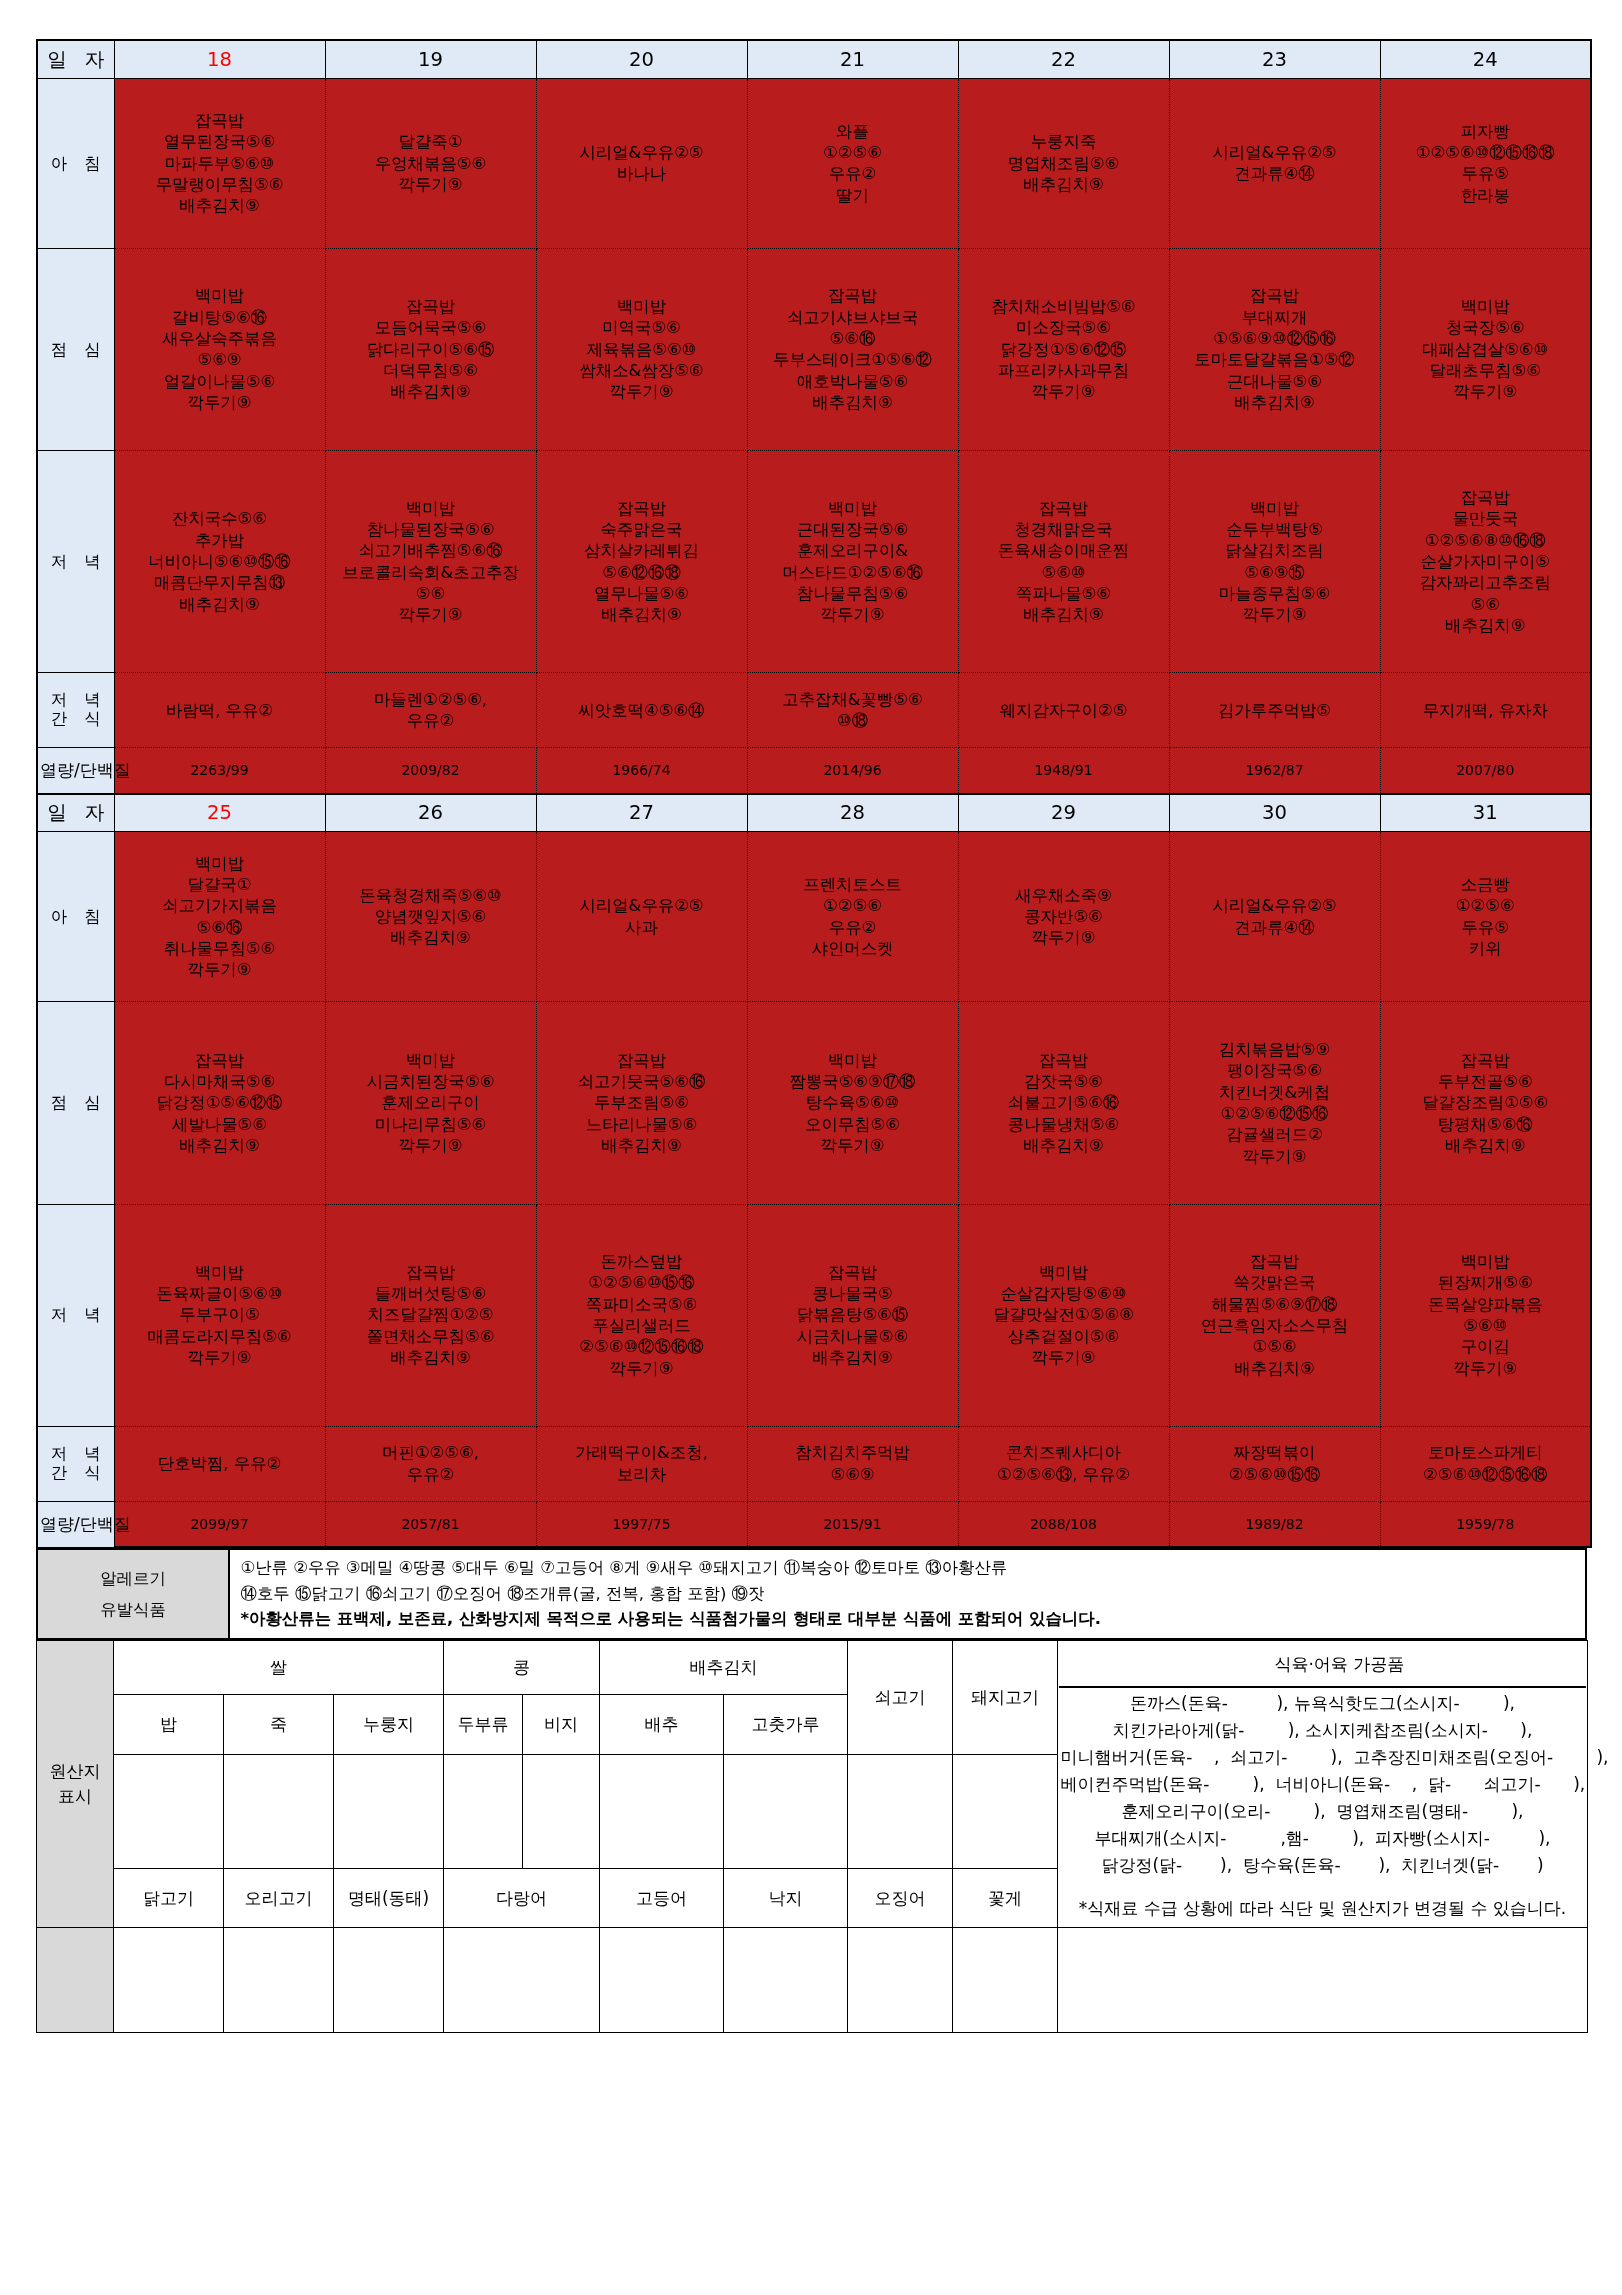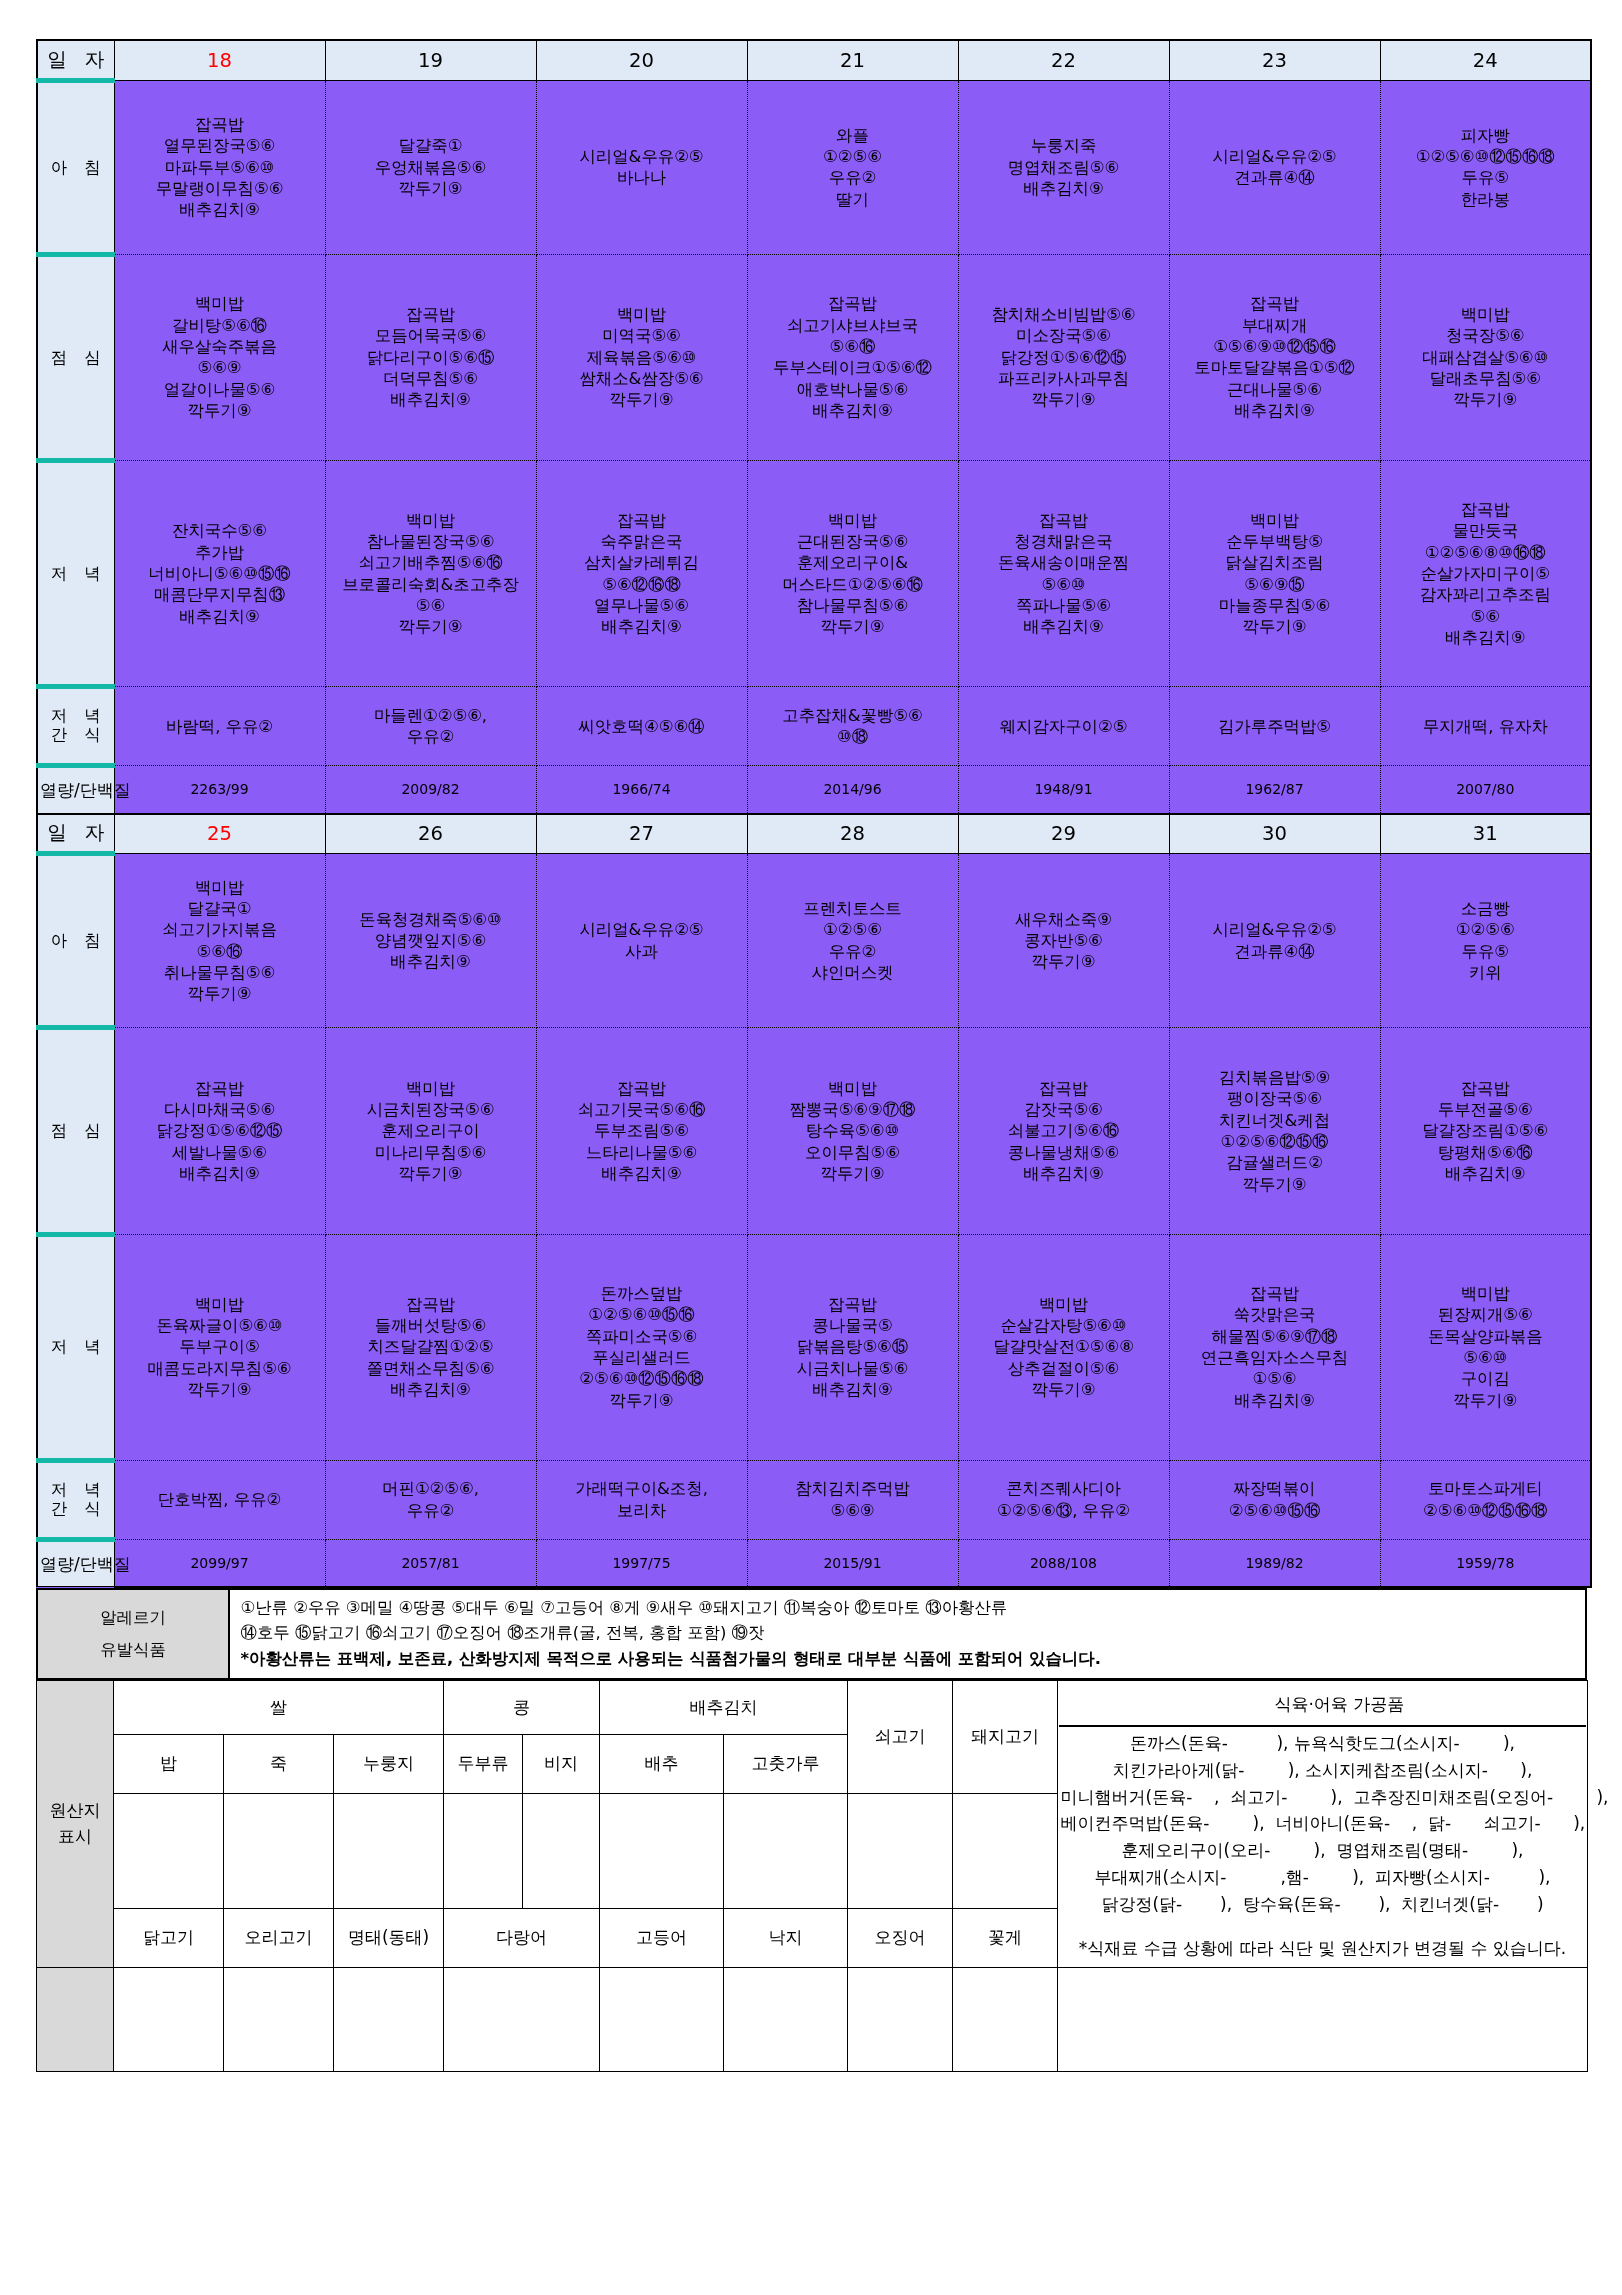--- a/index.html
+++ b/index.html
@@ -20,21 +20,21 @@
     height: 2295px;
     box-sizing: border-box;
     padding: 39px 36px 0 36px;
   }
 
   
   table.menu {
     border-collapse: collapse;
     table-layout: fixed;
     width: 1551px;
-    background: #8b5cf6;
+    background: #b91c1c;
   }
   table.menu col.lbl { width: 77px; }
   table.menu col.day { width: 211px; }
 
   table.menu td {
     border-left: 1px dotted #000;
     border-right: 1px dotted #000;
     text-align: center;
     vertical-align: middle;
     padding: 2.6px 2px;
@@ -64,21 +64,21 @@
     text-indent: 5.9px;
     white-space: nowrap;
   }
   td.day-last { border-right: 2px solid #000 !important; }
   td.day-first { border-left: 1px solid #000 !important; }
 
   tr.meal td {
     border-top: 1px dotted #000;
     border-bottom: 1px dotted #000;
   }
-  tr.meal td.lbl-cell { border-top: 5px solid #14b8a6; border-bottom: 1px solid #000; }
+  tr.meal td.lbl-cell { border-top: 1px solid #14b8a6; border-bottom: 1px solid #000; }
 
   tr.bf td   { height: 164px; }
   tr.lu td   { height: 196px; }
   tr.di td   { height: 216px; }
   tr.sn td   { height: 69px; font-size: 16.4px; }
   tr.kcal td { height: 39px; font-size: 14px; }
   tr.kcal td.lbl-cell { font-size: 17px; letter-spacing: 0px; text-indent: 0; }
 
   tr.kcal td { border-bottom: 2px solid #000; }
   tr.sn td.lbl-cell { line-height: 1.15; letter-spacing: 5.9px; text-indent:5.9px;}

